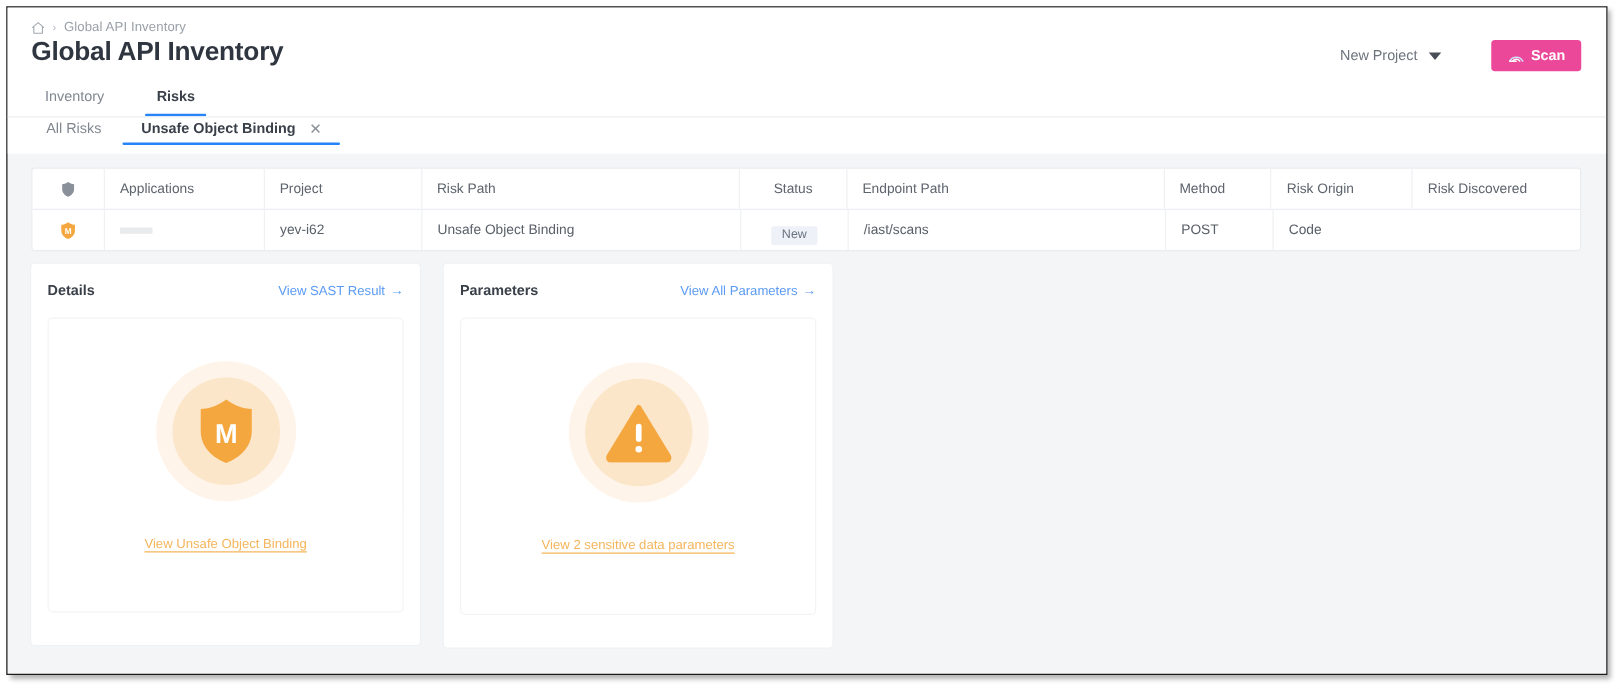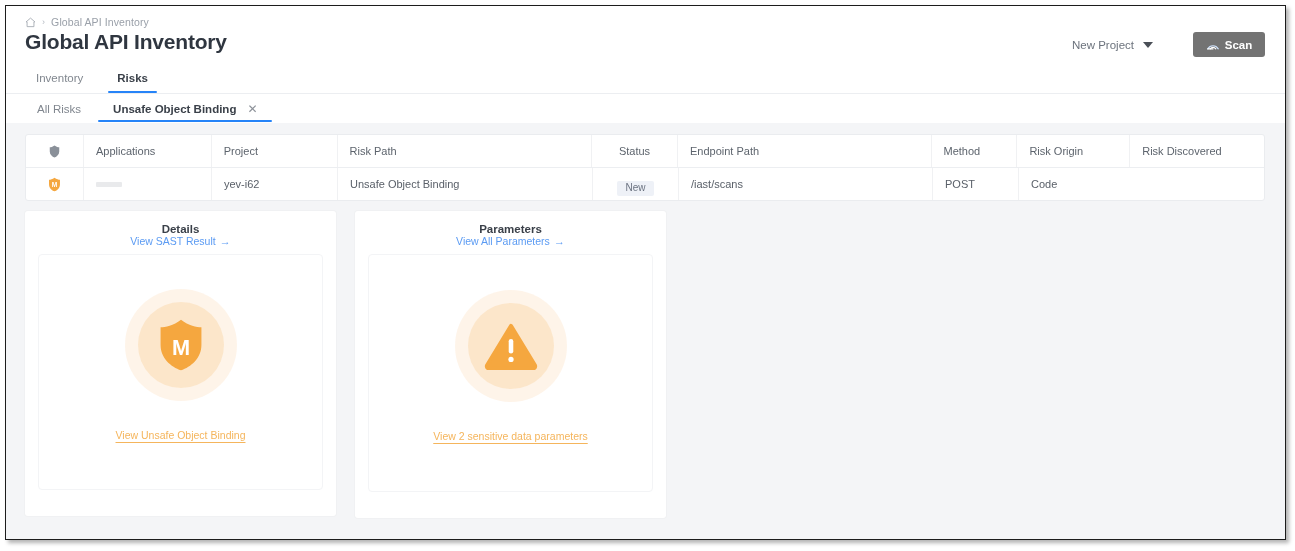--- a/index.html
+++ b/index.html
@@ -84,21 +84,21 @@
     border-left: 5px solid transparent;
     border-right: 5px solid transparent;
     border-top: 6px solid #4a4f57;
   }
   .scan-btn {
     position: absolute;
     right: 20px;
     top: 26px;
     width: 72px;
     height: 25px;
-    background: #737373;
+    background: #ec4899;
     border-radius: 3px;
     display: flex;
     align-items: center;
     justify-content: center;
     gap: 5px;
     color: #ffffff;
     font-size: 11.5px;
     font-weight: bold;
     cursor: pointer;
     border: none;
@@ -106,21 +106,21 @@
   }
   .scan-btn .scan-ic { line-height: 0; }
 
   
   .tabs-primary {
     position: absolute;
     left: 19px;
     top: 58px;
     display: flex;
     align-items: flex-end;
-    gap: 0;
+    gap: 8px;
     height: 29px;
   }
   .tabs-primary .tab {
     font-size: 11.5px;
     color: #81878f;
     padding: 0 17px 9px 17px;
     cursor: pointer;
     position: relative;
     white-space: nowrap;
   }
@@ -143,21 +143,21 @@
     top: 87px;
     width: 100%;
     height: 1px;
     background: #eceef1;
   }
 
   
   .tabs-secondary {
     position: absolute;
     left: 19px;
-    top: 90px;
+    top: 84px;
     display: flex;
     align-items: flex-end;
     height: 26px;
   }
   .tabs-secondary .tab2 {
     font-size: 11.5px;
     color: #81878f;
     padding: 0 16px 7px 16px;
     cursor: pointer;
     position: relative;
@@ -273,21 +273,20 @@
   }
   .card-details { width: 311px; height: 305px; }
   .card-params  { width: 311px; height: 307px; }
 
   .card-head {
     display: flex;
     align-items: center;
     justify-content: space-between;
     height: 20px;
     margin-bottom: 11px;
-    flex-direction: column;
   }
   .card-title {
     font-size: 11.5px;
     font-weight: bold;
     color: #3a4049;
   }
   .card-link {
     font-size: 10.5px;
     color: #5b9bf3;
     cursor: pointer;

